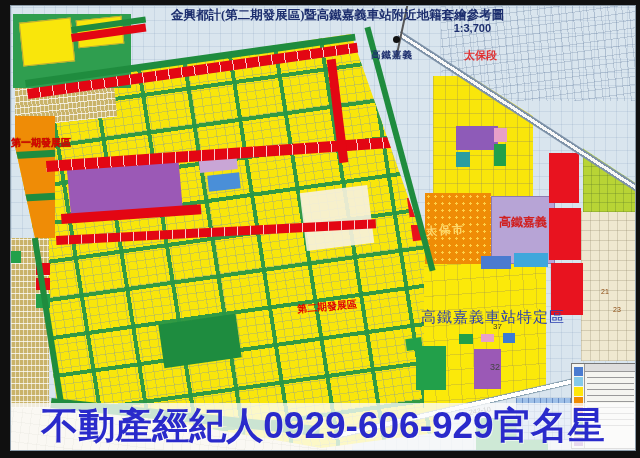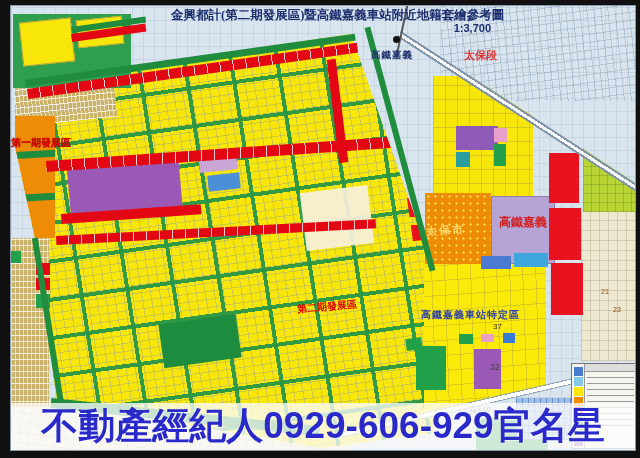--- a/index.html
+++ b/index.html
@@ -158,21 +158,21 @@
 
     <div class="lbl navy" style="left:160px;top:3px;font-size:12.5px;font-weight:bold;z-index:30;font-family:'Liberation Serif','DejaVu Serif',serif;">金興都計(第二期發展區)暨高鐵嘉義車站附近地籍套繪參考圖</div>
     <div class="lbl navy" style="left:420px;top:16px;width:60px;text-align:right;font-size:11px;font-weight:bold;z-index:30;">1:3,700</div>
 
     <div class="lbl" style="left:382px;top:30px;width:7px;height:7px;border-radius:50%;background:#111;z-index:30;"></div>
     <div class="lbl navy" style="left:360px;top:44px;font-size:9.5px;font-weight:bold;letter-spacing:1px;z-index:30;">高鐵嘉義</div>
     <div class="lbl" style="left:453px;top:43px;font-size:11px;font-weight:bold;color:#e03030;z-index:30;">太保段</div>
 
     <div class="lbl" style="left:0px;top:131px;font-size:10px;font-weight:bold;color:#dd0000;text-shadow:0 0 1px #7a2000;z-index:30;">第一期發展區</div>
     <div class="lbl" style="left:286px;top:295px;font-size:10px;font-weight:bold;color:#e00000;transform:rotate(-5deg);z-index:30;">第二期發展區</div>
-    <div class="lbl" style="left:410px;top:303px;font-size:10px;font-weight:bold;color:#2a3fb0;letter-spacing:1px;z-index:30;">高鐵嘉義車站特定區</div>
+    <div class="lbl" style="left:410px;top:303px;font-size:15px;font-weight:normal;color:#2a3fb0;letter-spacing:1px;z-index:30;">高鐵嘉義車站特定區</div>
     <div class="lbl" style="left:482px;top:317px;font-size:8px;color:#333;z-index:30;">37</div>
 
     <div class="lbl" style="left:415px;top:218px;font-size:11px;font-weight:bold;color:#ffe27a;letter-spacing:2px;transform:rotate(-3deg);opacity:.9;z-index:30;">太保市</div>
     <div class="lbl" style="left:488px;top:210px;width:48px;text-align:center;font-size:12px;font-weight:bold;color:#d02020;z-index:30;">高鐵嘉義</div>
 
     <div class="lbl" style="left:447px;top:357px;font-size:9px;color:#444;z-index:30;margin-left:32px;">32</div>
     <div class="lbl" style="left:590px;top:282px;font-size:7px;color:#8a4a10;z-index:30;">21</div>
     <div class="lbl" style="left:602px;top:300px;font-size:7px;color:#8a4a10;z-index:30;">23</div>
     <div class="lbl" style="left:458px;top:401px;font-size:7px;color:#333;transform:rotate(-9deg);z-index:30;">242-10</div>
 

